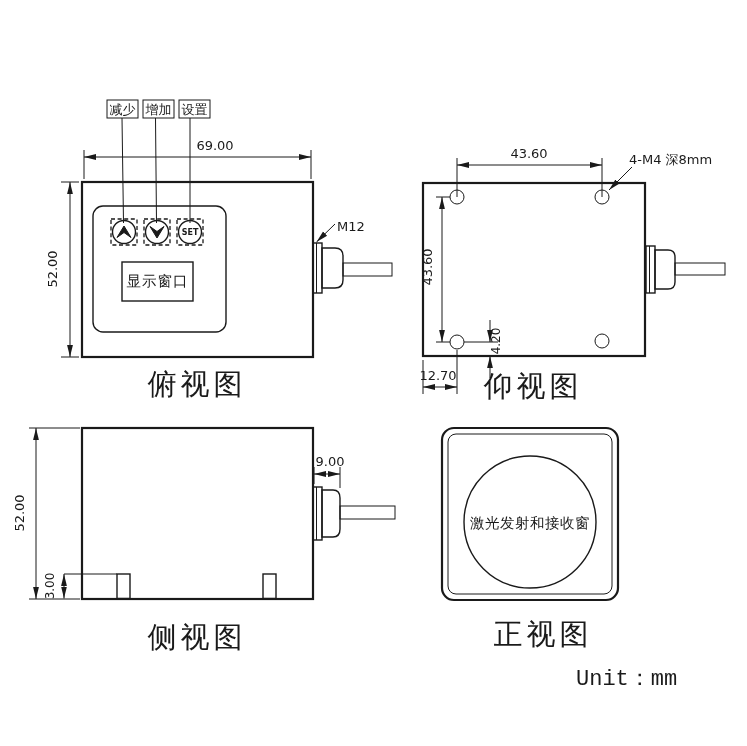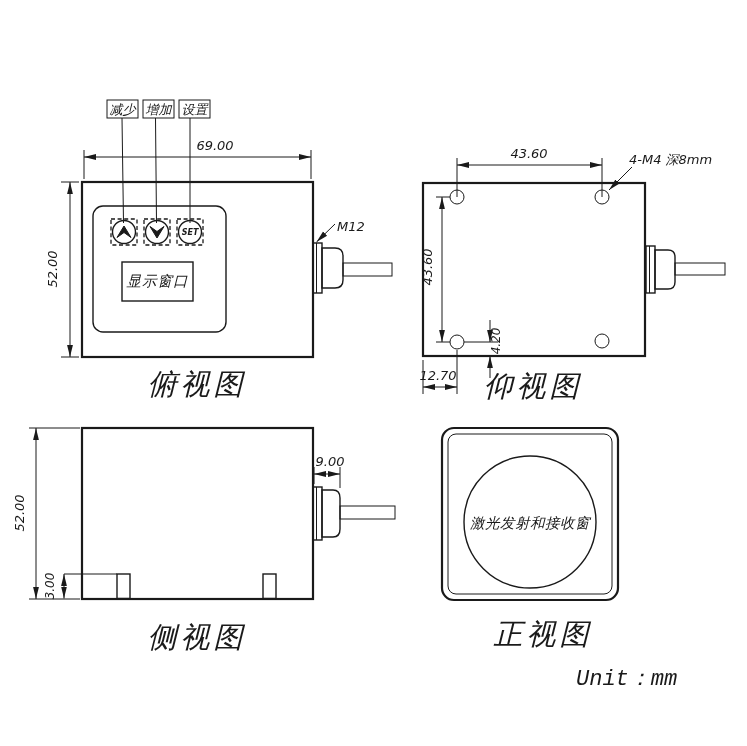--- a/index.html
+++ b/index.html
@@ -1,17 +1,17 @@
 <!DOCTYPE html>
 <html><head>
 <meta charset="utf-8">
 <style>
   html,body{margin:0;padding:0;background:#ffffff;}
   #canvas{position:relative;width:747px;height:746px;background:#fff;overflow:hidden;
-          font-family:"Liberation Serif",serif;font-style:italic;}
+          font-family:"Liberation Serif",serif;}
   svg{display:block;}
   .thick{fill:none;stroke:#1a1a1a;stroke-width:2.2;}
   .med{fill:none;stroke:#1a1a1a;stroke-width:1.4;}
   .thin{fill:none;stroke:#1a1a1a;stroke-width:1;}
   .dash{fill:none;stroke:#1a1a1a;stroke-width:1.3;stroke-dasharray:4 2.6;}
   text{fill:#1a1a1a;}
   .num{font-family:"DejaVu Sans",sans-serif;font-size:13px;}
   .num-s{font-family:"DejaVu Sans",sans-serif;font-size:12px;}
   .cjk{font-family:"Liberation Serif",serif;}
   .callout-t{font-size:13px;}

